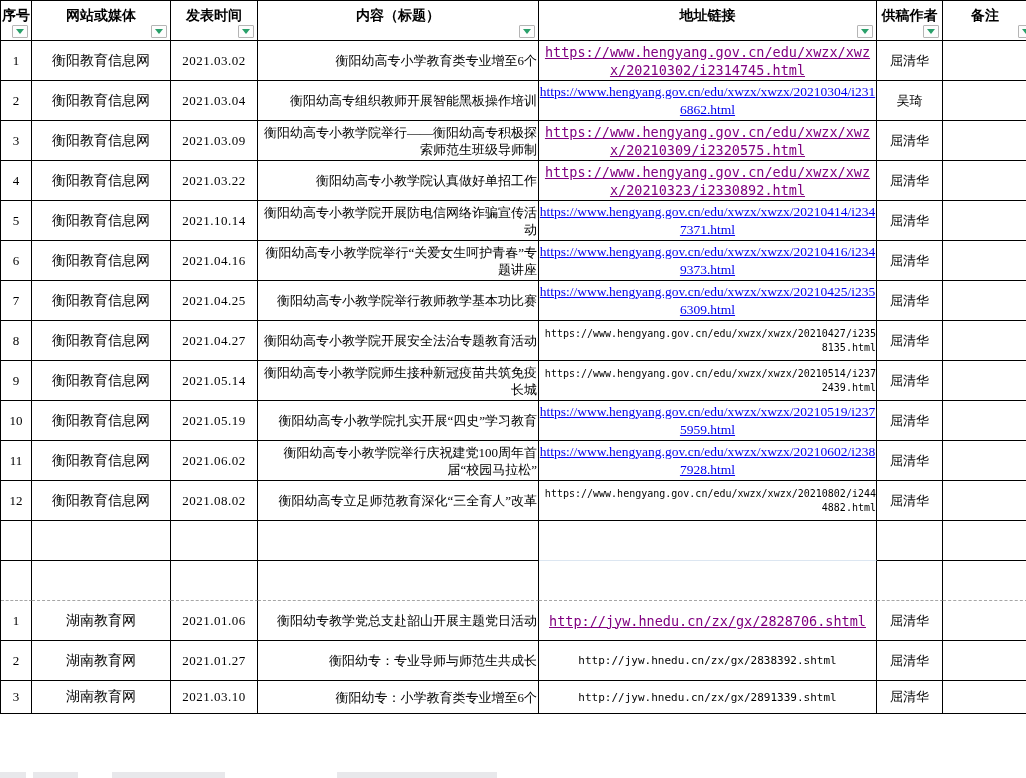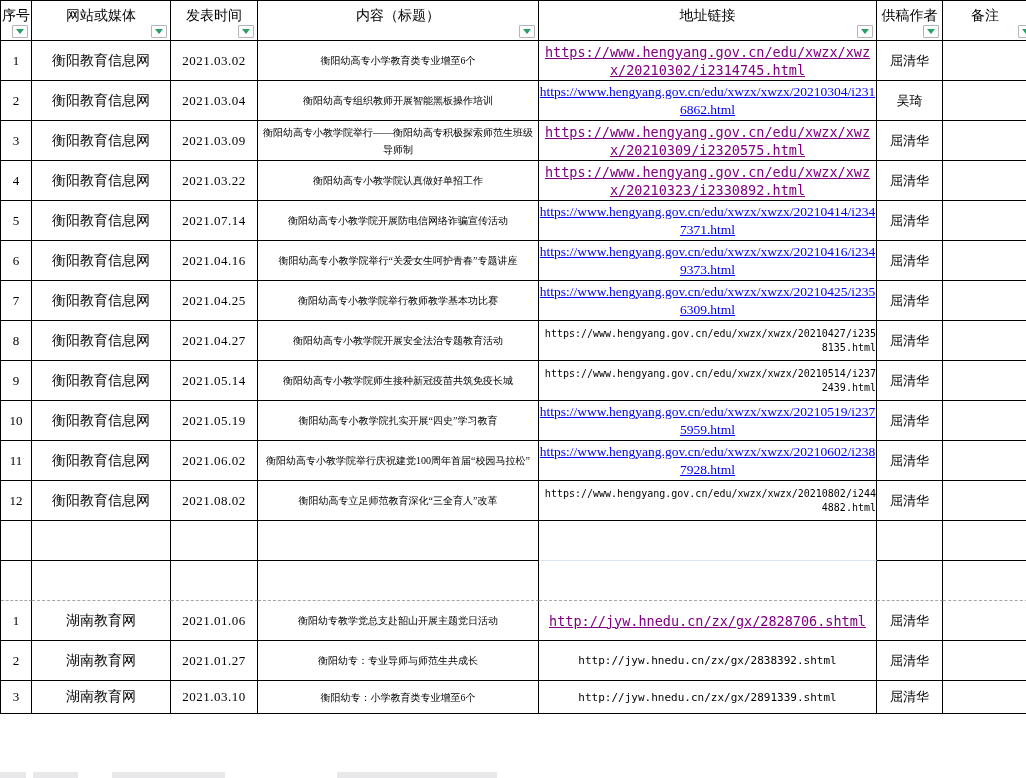--- a/index.html
+++ b/index.html
@@ -16,39 +16,39 @@
   }
   table {
     table-layout:fixed; width:1027px; border-collapse:separate; border-spacing:0;
     border-top:1px solid #000; border-left:1px solid #000;
   }
   th, td {
     border-right:1px solid #000; border-bottom:1px solid #000;
     text-align:center; vertical-align:middle; overflow:hidden;
   }
   thead th {
-    height:40px; position:relative; font-size:14px; font-weight:normal;
+    height:40px; position:relative; font-size:14px; font-weight:bold;
     font-family:"Liberation Serif", serif; padding-bottom:10px;
   }
   .filter-btn {
     position:absolute; right:3px; bottom:2px; width:16px; height:13px;
     background:#fdfdfd; border:1px solid #b5b5b5; border-radius:1px;
     display:flex; align-items:center; justify-content:center;
   }
   th.remark .filter-btn { right:-7px; }
   .tri {
     width:0; height:0; border-left:4px solid transparent;
     border-right:4px solid transparent; border-top:5px solid var(--filter-green);
   }
   tbody tr { height:40px; }
   tbody tr.cut { height:33px; }
   td.no    { font-size:13px; }
   td.media { font-size:14px; }
   td.date  { font-size:13px; letter-spacing:0.5px; }
-  td.content { font-size:10px; line-height:17px; padding:0 1px; }
+  td.content { font-size:13px; line-height:17px; padding:0 1px;text-align:right; }
   td.url   { padding:0; }
   td.author{ font-size:13px; }
   .biglink {
     display:block; font-family:"DejaVu Sans Mono", monospace; font-size:13.5px;
     line-height:18px; word-break:break-all; text-decoration:underline; cursor:pointer;
   }
   .biglink.unvisited { color:var(--link-blue);font-family:Liberation Serif, serif; }
   .biglink.visited   { color:var(--link-purple); }
   .plainlink {
     display:block; font-family:"DejaVu Sans Mono", monospace; color:#000;
@@ -142,21 +142,21 @@
           <td class="content">衡阳幼高专小教学院认真做好单招工作</td>
           <td class="url">
             <a class="biglink visited">https://www.hengyang.gov.cn/edu/xwzx/xwzx/20210323/i2330892.html</a>
           </td>
           <td class="author">屈清华</td>
           <td class="remark"></td>
         </tr>
         <tr>
           <td class="no">5</td>
           <td class="media">衡阳教育信息网</td>
-          <td class="date">2021.07.14</td>
+          <td class="date">2021.10.14</td>
           <td class="content">衡阳幼高专小教学院开展防电信网络诈骗宣传活动</td>
           <td class="url">
             <a class="biglink unvisited">https://www.hengyang.gov.cn/edu/xwzx/xwzx/20210414/i2347371.html</a>
           </td>
           <td class="author">屈清华</td>
           <td class="remark"></td>
         </tr>
         <tr>
           <td class="no">6</td>
           <td class="media">衡阳教育信息网</td>

